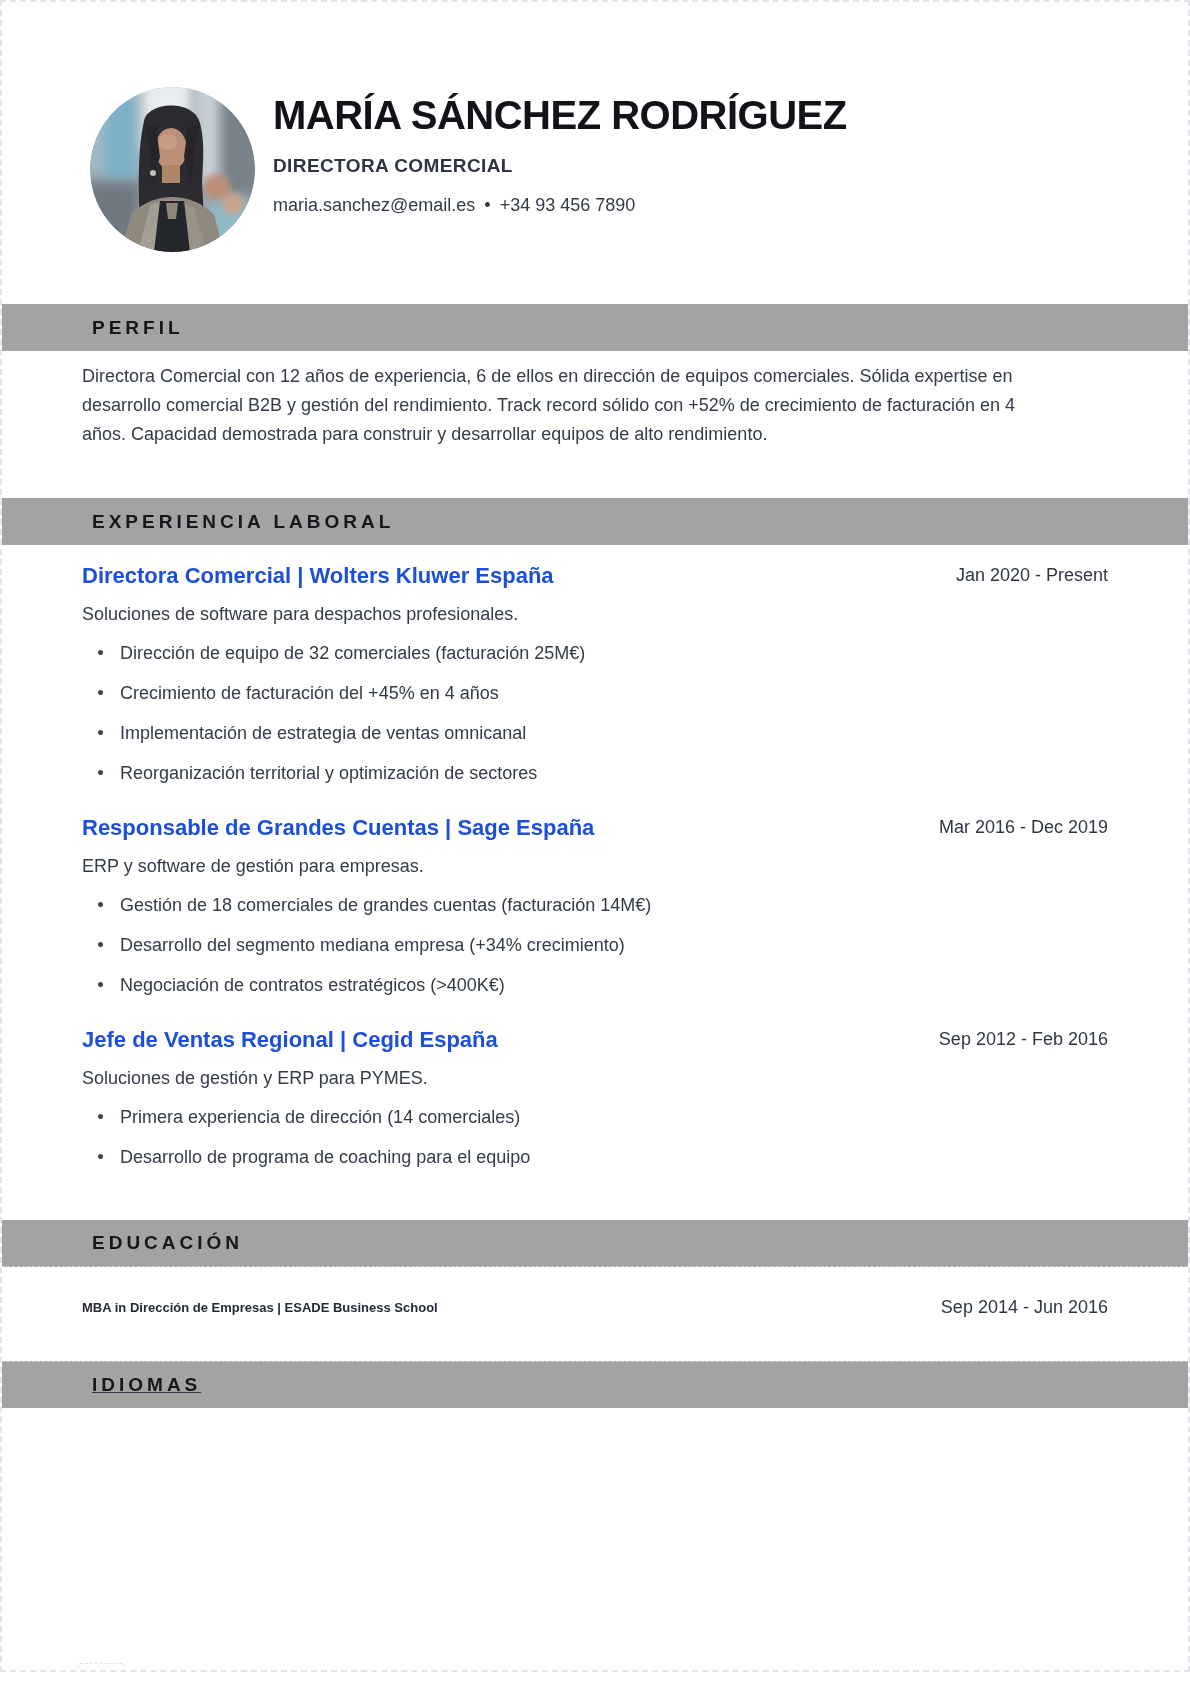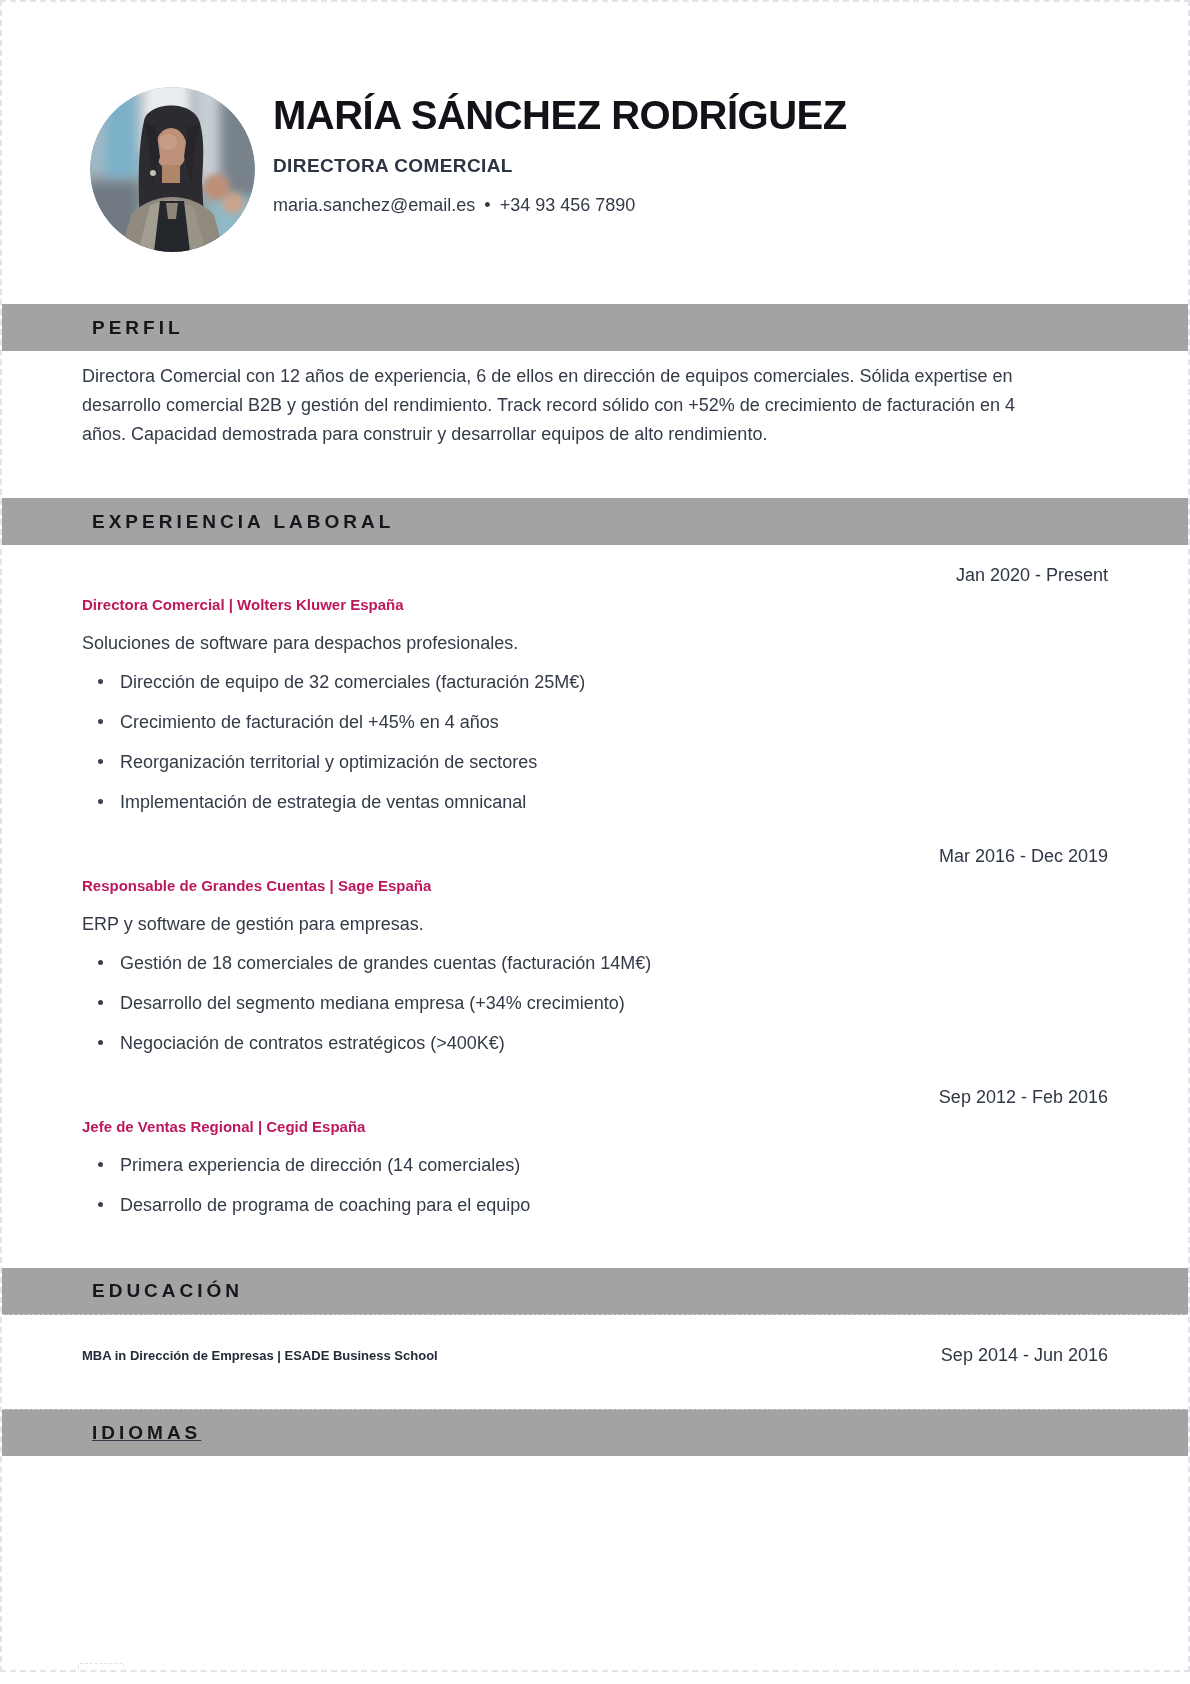--- a/index.html
+++ b/index.html
@@ -55,21 +55,21 @@
   .perfil-paragraph {
     margin:11px 80px 0 80px;
     max-width:950px;
     font-size:18px; line-height:29px; color:#333b48;
   }
 
   
   .exp-content { padding:19px 80px 0 80px; }
   .job + .job { margin-top:30px; }
   .job-header { display:flex; justify-content:space-between; align-items:flex-start; }
-  .job-title  { font-size:15px; font-weight:bold; color:#be185d; line-height:23px;margin-top:29px; }
+  .job-title  { font-size:22px; font-weight:bold; color:#1d4ed8; line-height:23px; }
   .job-dates  { font-size:18px; color:#2f3745; line-height:23px; white-space:nowrap; }
   .job-desc   { margin-top:15px; font-size:18px; color:#333b48; line-height:24px; }
   ul.bullets  { list-style:none; margin:4px 0 0; padding:0 0 0 16px; }
   li.bullet   {
     position:relative; padding-left:22px; margin-top:14px;
     font-size:18px; line-height:26px; color:#333b48;
   }
   li.bullet .dot {
     position:absolute; left:0; top:10px;
     width:5px; height:5px; border-radius:50%; background:#3a4250;
@@ -161,22 +161,22 @@
     <div class="exp-content" id="jobs-container">
   <div class="job">
     <div class="job-header">
       <span class="job-title">Directora Comercial | Wolters Kluwer España</span>
       <span class="job-dates">Jan 2020 - Present</span>
     </div>
     <div class="job-desc">Soluciones de software para despachos profesionales.</div>
     <ul class="bullets">
             <li class="bullet"><span class="dot"></span><span>Dirección de equipo de 32 comerciales (facturación 25M€)</span></li>
             <li class="bullet"><span class="dot"></span><span>Crecimiento de facturación del +45% en 4 años</span></li>
+            <li class="bullet"><span class="dot"></span><span>Implementación de estrategia de ventas omnicanal</span></li>
             <li class="bullet"><span class="dot"></span><span>Reorganización territorial y optimización de sectores</span></li>
-            <li class="bullet"><span class="dot"></span><span>Implementación de estrategia de ventas omnicanal</span></li>
           </ul>
   </div>
 
   <div class="job">
     <div class="job-header">
       <span class="job-title">Responsable de Grandes Cuentas | Sage España</span>
       <span class="job-dates">Mar 2016 - Dec 2019</span>
     </div>
     <div class="job-desc">ERP y software de gestión para empresas.</div>
     <ul class="bullets">
@@ -184,20 +184,21 @@
             <li class="bullet"><span class="dot"></span><span>Desarrollo del segmento mediana empresa (+34% crecimiento)</span></li>
             <li class="bullet"><span class="dot"></span><span>Negociación de contratos estratégicos (&gt;400K€)</span></li>
           </ul>
   </div>
 
   <div class="job">
     <div class="job-header">
       <span class="job-title">Jefe de Ventas Regional | Cegid España</span>
       <span class="job-dates">Sep 2012 - Feb 2016</span>
     </div>
+    <div class="job-desc">Soluciones de gestión y ERP para PYMES.</div>
     <ul class="bullets">
             <li class="bullet"><span class="dot"></span><span>Primera experiencia de dirección (14 comerciales)</span></li>
             <li class="bullet"><span class="dot"></span><span>Desarrollo de programa de coaching para el equipo</span></li>
           </ul>
   </div>
 </div>
   </section>
 
   <section>
     <div class="section-bar bar-educacion">

